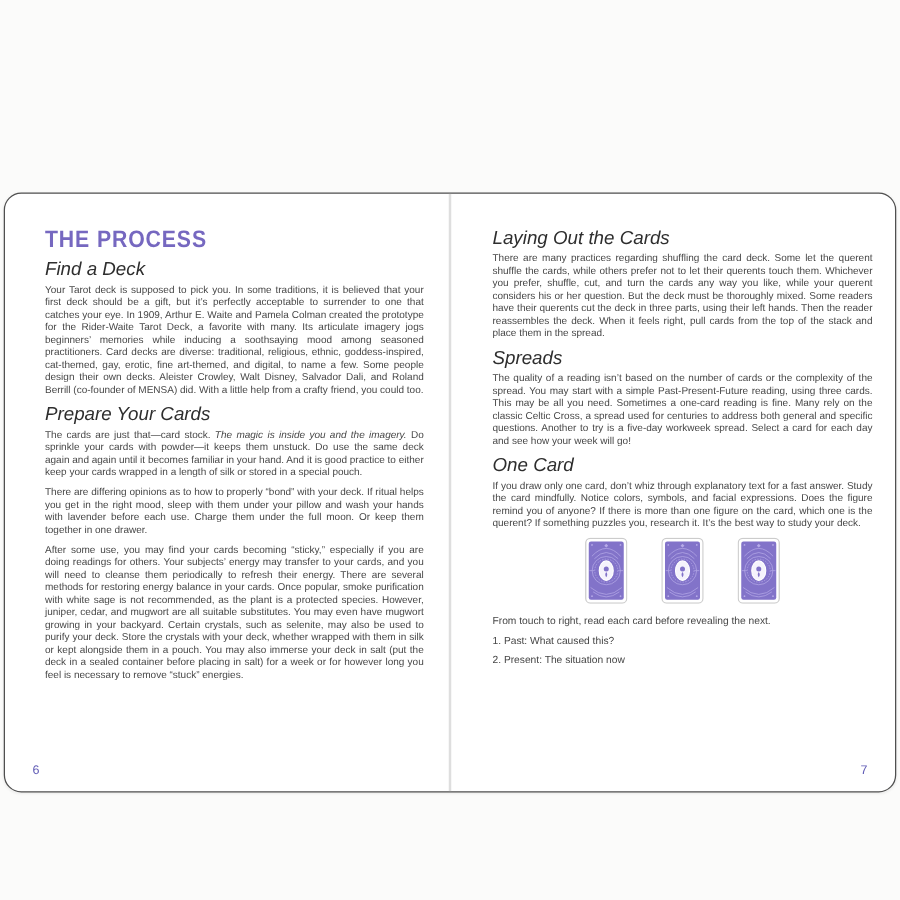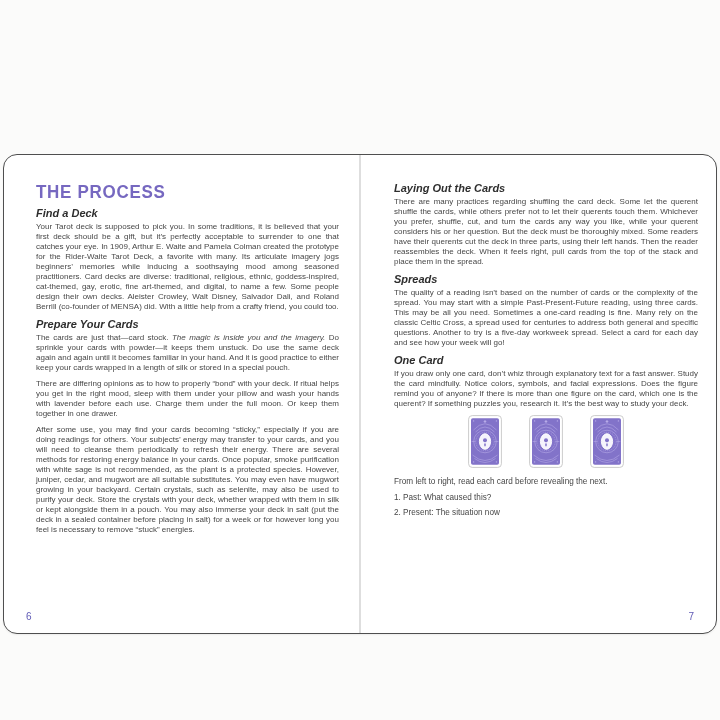--- a/index.html
+++ b/index.html
@@ -41,21 +41,21 @@
   .page-left{padding:26px 21px 0 32px;}
   .page-right{padding:27px 18px 0 34px;}
   .chapter-title{
     margin:0 0 5px 0;
     font-size:17px;font-weight:800;letter-spacing:0.7px;
     color:var(--accent);
     transform:scaleY(1.12);transform-origin:left top;
   }
   .subhead{
     margin:6px 0 3px 0;
-    font-size:11px;font-weight:bold;font-style:italic;
+    font-size:15px;font-weight:normal;font-style:italic;
     color:var(--heading-text);
   }
   .page-right .subhead:first-child{margin-top:0;}
   .body{
     margin:0 0 6px 0;
     font-size:8px;line-height:10px;
     text-align:justify;
     color:var(--body-text);
   }
   .body em{font-style:italic;}
@@ -175,21 +175,21 @@
             <circle cx="28.4" cy="5.9" r="0.7"></circle>
           <circle cx="5.6" cy="46.9" r="0.7"></circle>
             <circle cx="28.4" cy="46.9" r="0.7"></circle>
         </g>
         <ellipse cx="17" cy="26.5" rx="5.6" ry="7.8" fill="var(--card-center)" stroke="#ffffff" stroke-width="0.9"></ellipse>
         <circle cx="17" cy="25.2" r="2" fill="var(--card-purple)"></circle>
         <path d="M17 27.6 q-1.6 2 0 4.2 q1.6 -2.2 0 -4.2" fill="var(--card-purple)"></path>
       </svg>
     </div>
 
-    <p class="caption">From left to right, read each card before revealing the next.</p>
+    <p class="caption">From touch to right, read each card before revealing the next.</p>
     <div class="ppf-list">
       <div>1. Past: What caused this?</div>
       <div>2. Present: The situation now</div>
     </div>
 
     <div class="page-num">7</div>
   </section>
 </div>
 
 </body></html>

